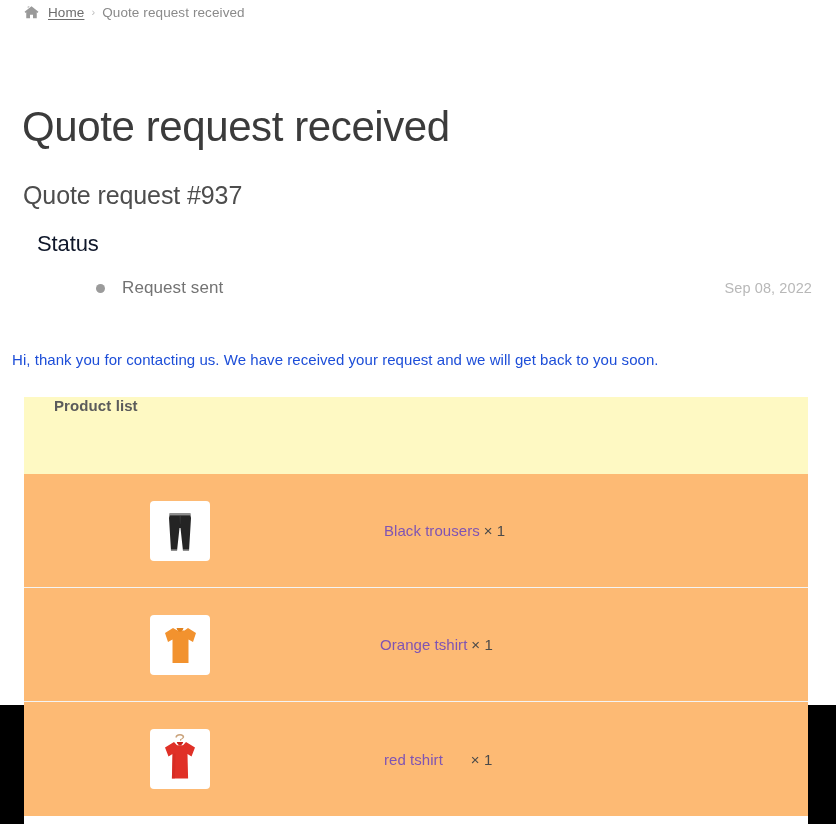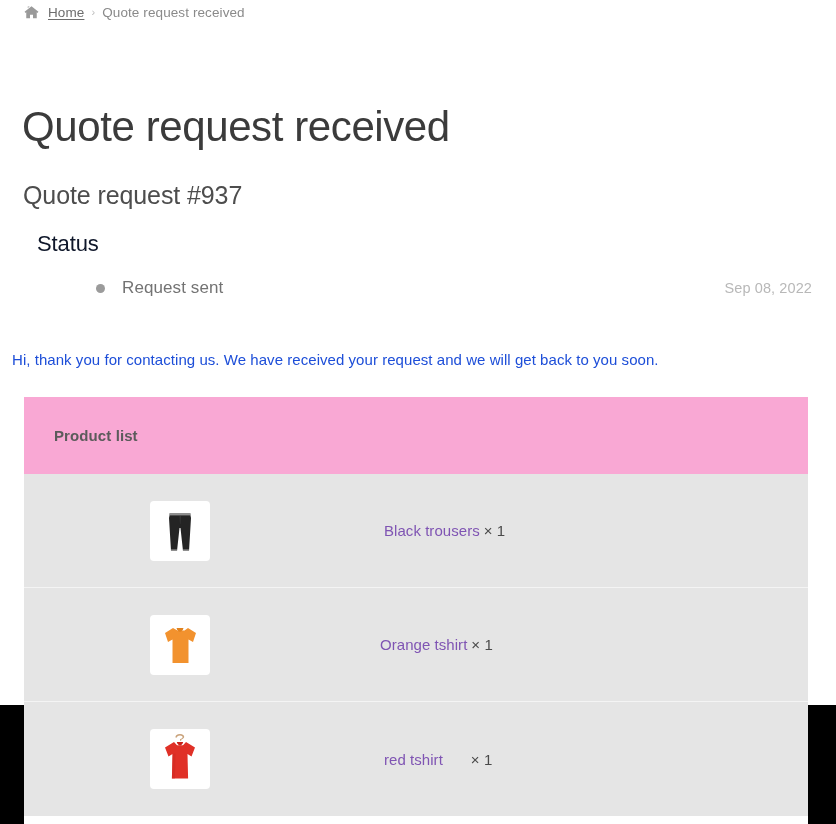--- a/index.html
+++ b/index.html
@@ -127,37 +127,36 @@
   .product-card {
     position: absolute;
     left: 24px;
     top: 397px;
     width: 784px;
     background: #fdfdfd;
     overflow: hidden;
   }
   .product-head {
     height: 77px;
-    background: #f9a8d4;
-    display: flex;
-    align-items: center;
+    background: #fef9c3;
+    display: flex;
     padding-left: 30px;
   }
   .product-head-label {
     font-size: 15px;
     font-weight: bold;
     color: #5b5b5b;
     letter-spacing: 0.1px;
   }
   .product-row {
     height: 114px;
     display: flex;
     align-items: center;
     border-bottom: 1px solid #f4f4f4;
-    background: #e5e5e5;
+    background: #fdba74;
   }
   .product-row:last-child { border-bottom: none; }
   .thumb-cell {
     width: 312px;
     display: flex;
     justify-content: center;
     align-items: center;
     flex: none;
   }
   .thumb {

